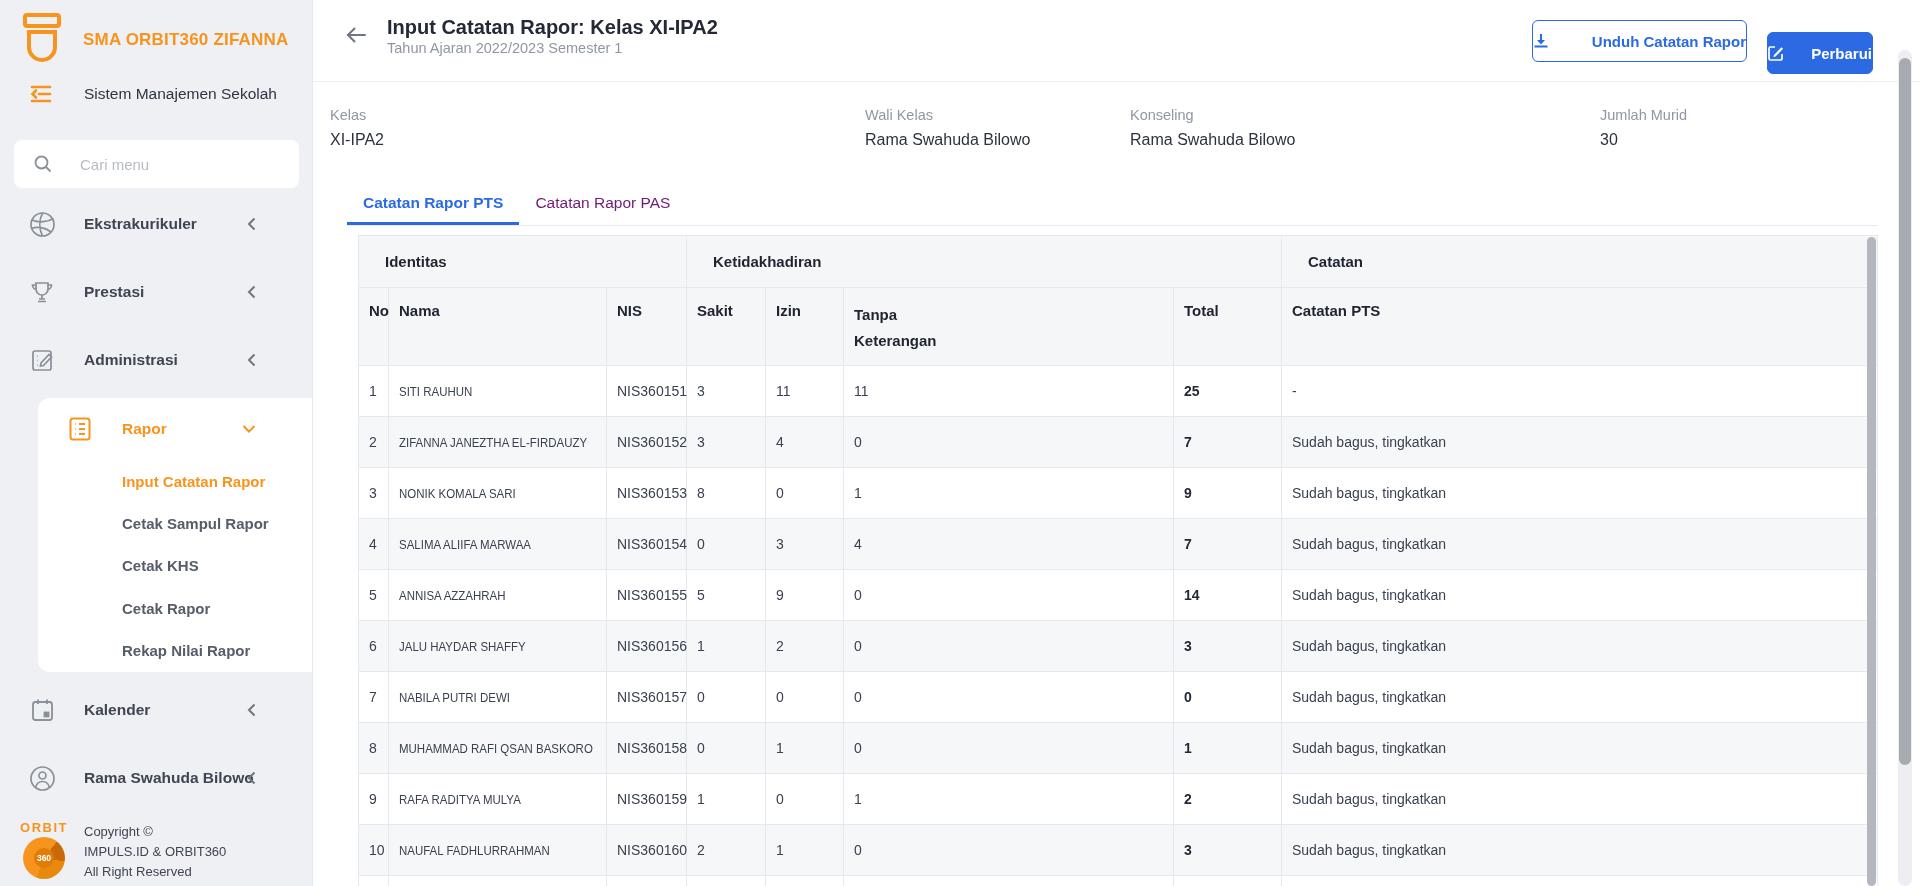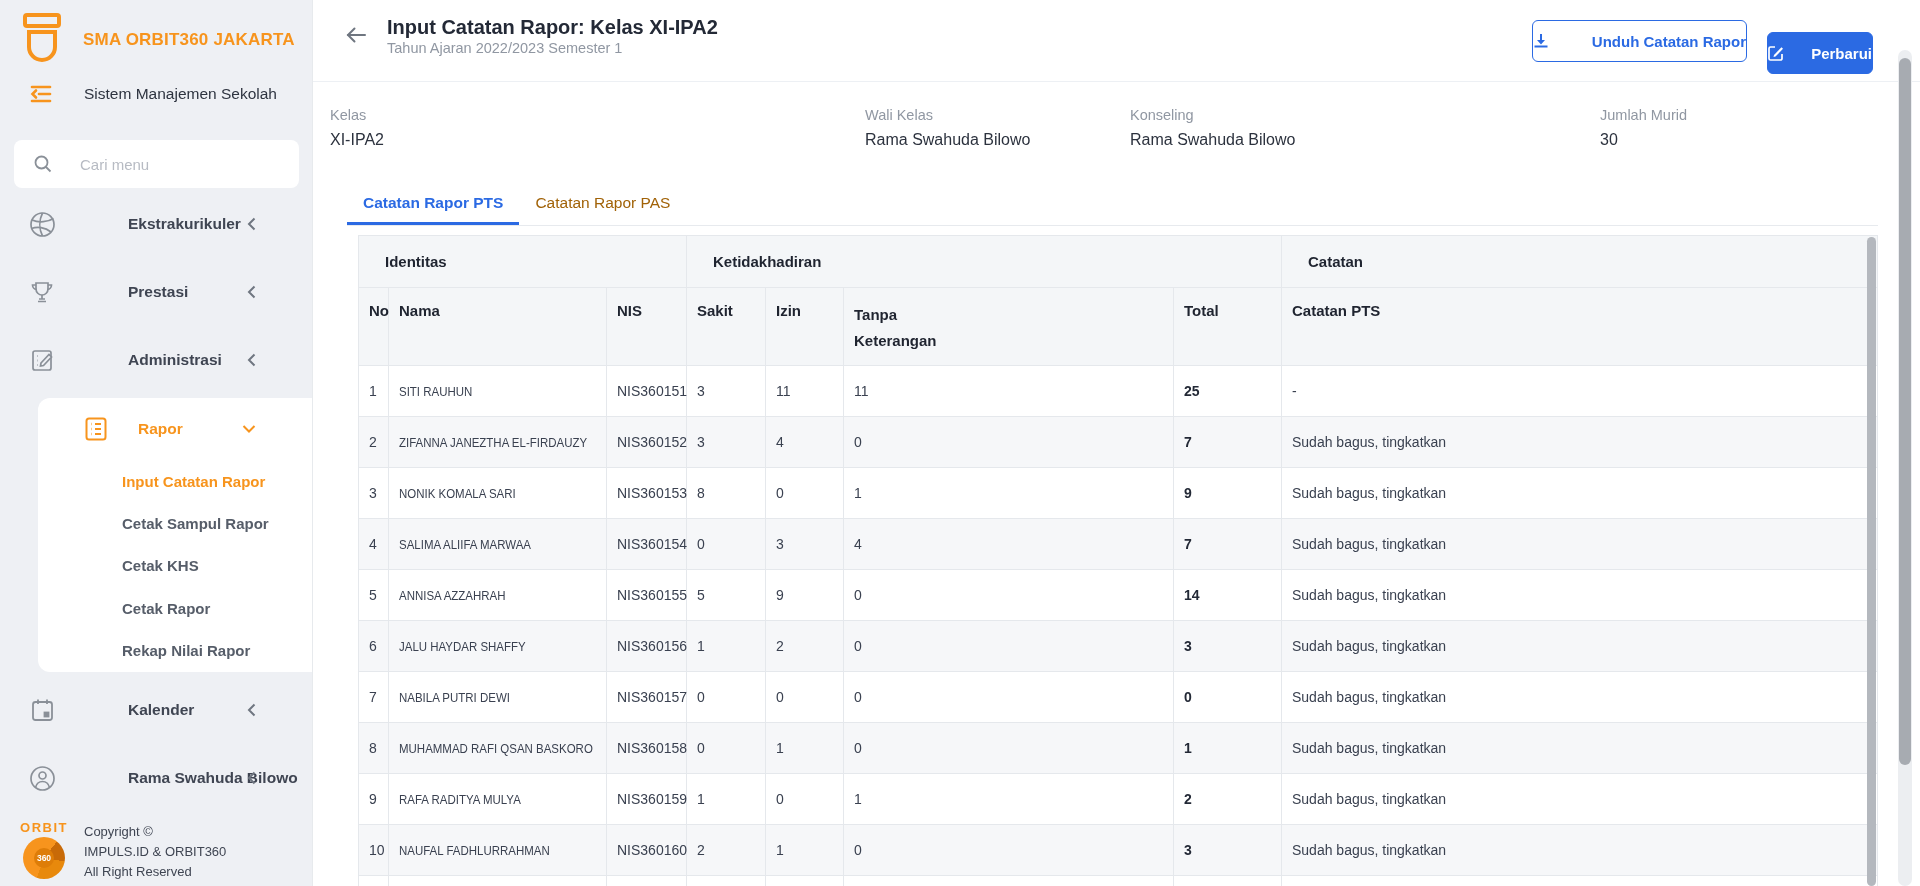--- a/index.html
+++ b/index.html
@@ -9,26 +9,26 @@
   
   .sidebar { position:relative; width:313px; flex-shrink:0; background:#eef0f4; border-right:1px solid #e7eaed; }
   .brand { position:absolute; top:12px; left:22px; display:flex; align-items:center; gap:21px; }
   .brand-title { font-size:17px; font-weight:700; color:#f7941d; letter-spacing:.2px; white-space:nowrap; }
   .app-subtitle { position:absolute; top:84px; left:29px; display:flex; align-items:center; gap:31px; }
   .app-subtitle .label { font-size:15.5px; color:#2e3440; }
   .search-box { position:absolute; top:140px; left:14px; width:285px; height:48px; background:#fff; border-radius:8px; display:flex; align-items:center; }
   .search-box svg { margin-left:19px; flex-shrink:0; }
   .search-box input { border:none; outline:none; background:transparent; font-size:15px; color:#3a4150; padding-left:27px; width:200px; font-family:"Liberation Sans",sans-serif; }
   .search-box input::placeholder { color:#b7bbc3; }
-  .nav-item { position:absolute; left:0; right:0; height:68px; display:flex; align-items:center; padding-left:28px; cursor:pointer;gap:44px; }
+  .nav-item { position:absolute; left:0; right:0; height:68px; display:flex; align-items:center; padding-left:28px; cursor:pointer; }
   .nav-item .ic { width:28px; display:flex; justify-content:center; flex-shrink:0; }
   .nav-item .lbl { margin-left:28px; font-size:15.5px; font-weight:700; color:#3f4552; }
   .chev { position:absolute; right:56px; top:50%; transform:translateY(-50%); }
   .rapor-card { position:absolute; top:398px; left:38px; right:0; height:274px; background:#fff; border-radius:12px 0 0 12px; }
-  .rapor-head { height:62px; display:flex; align-items:center; padding-left:44px; position:relative; cursor:pointer; }
+  .rapor-head { height:62px; display:flex; align-items:center; padding-left:28px; position:relative; cursor:pointer; }
   .rapor-head .lbl { margin-left:28px; font-size:15.5px; font-weight:700; color:#f7941d; }
   .rapor-head .ic { width:28px; display:flex; justify-content:center; }
   .submenu-item { height:42.4px; display:flex; align-items:center; padding-left:84px; font-size:15px; font-weight:700; color:#565d69; cursor:pointer; }
   .submenu-item.active { color:#f7941d; }
   .sb-footer-logo { position:absolute; top:820px; left:14px; width:60px; text-align:center; }
   .orbit-word { font-size:13px; font-weight:800; color:#f7941d; letter-spacing:1.5px; }
   .orbit-donut { position:relative; width:42px; height:42px; margin:2px auto 0; border-radius:50%;
      background:conic-gradient(from 200deg, #f7941d 0 55%, #c86a08 55% 72%, #e8890c 72% 100%); }
   .orbit-hole { position:absolute; top:11px; left:11px; width:20px; height:20px; border-radius:50%; background:#de7d08;
      display:flex; align-items:center; justify-content:center; font-size:8.5px; font-weight:800; color:#fff; }
@@ -46,21 +46,21 @@
   .btn-outline { width:215px; background:#fff; border:1px solid #2b6ae3; color:#2b6ae3; }
   .btn-primary { width:106px; background:#2b6ae3; border:1px solid #2b6ae3; color:#fff;margin-top:12px; }
 
   .info-section { position:absolute; top:83px; left:0; right:0; height:99px; background:#fff; }
   .info-block { position:absolute; top:24px; }
   .info-label { font-size:14.5px; color:#9097a2; }
   .info-value { font-size:16px; color:#2c323e; margin-top:8px; }
   .ib-0 { left:17px; } .ib-1 { left:552px; } .ib-2 { left:817px; } .ib-3 { left:1287px; }
 
   .tabs-row { position:absolute; top:182px; left:34px; right:42px; height:44px; border-bottom:1px solid #e7eaee; display:flex; }
-  .tab { padding:0 16px; line-height:41px; font-size:15.5px; color:#a16207; border-bottom:3px solid transparent; cursor:pointer; }
+  .tab { padding:0 16px; line-height:41px; font-size:15.5px; color:#701a75; border-bottom:3px solid transparent; cursor:pointer; }
   .tab.active { color:#2b6ae3; font-weight:700; border-bottom-color:#2b6ae3; }
 
   .table-wrap { position:absolute; top:235px; left:45px; width:1520px; height:651px; overflow:hidden; background:#fff; }
   table { width:1520px; table-layout:fixed; border-collapse:collapse; }
   th, td { border:1px solid #e5e8ec; text-align:left; }
   thead th { background:#f4f6f8; color:#1f2430; font-weight:700; }
   .group-row th { height:52px; font-size:15px; padding-left:26px; vertical-align:middle; }
   .col-row th { height:78px; font-size:15px; padding:14px 0 0 10px; vertical-align:top; }
   .th-wrap { display:block; width:100px; line-height:1.7; }
   tbody td { height:51px; font-size:14px; color:#3a4150; padding-left:10px; vertical-align:middle; }
@@ -81,21 +81,21 @@
 
   <aside class="sidebar">
 
     <div class="brand">
       <span>
         <svg width="40" height="56" viewBox="0 0 40 56" fill="none" stroke="#f7941d" stroke-width="4">
           <rect x="3" y="3" width="34" height="11" rx="2"></rect>
           <path d="M7 20 h26 v15 a13 13 0 0 1 -26 0 z"></path>
         </svg>
       </span>
-      <span class="brand-title">SMA ORBIT360 JAKARTA</span>
+      <span class="brand-title">SMA ORBIT360 ZIFANNA</span>
     </div>
 
     <div class="app-subtitle">
       <span>
         <svg width="24" height="20" viewBox="0 0 24 20" stroke="#f7941d" stroke-width="2.6" stroke-linecap="round">
           <line x1="3" y1="3" x2="21" y2="3"></line>
           <line x1="10" y1="10" x2="21" y2="10"></line>
           <path d="M7 6.5 L3.5 10 L7 13.5" fill="none"></path>
           <line x1="3" y1="17" x2="21" y2="17"></line>
         </svg>

